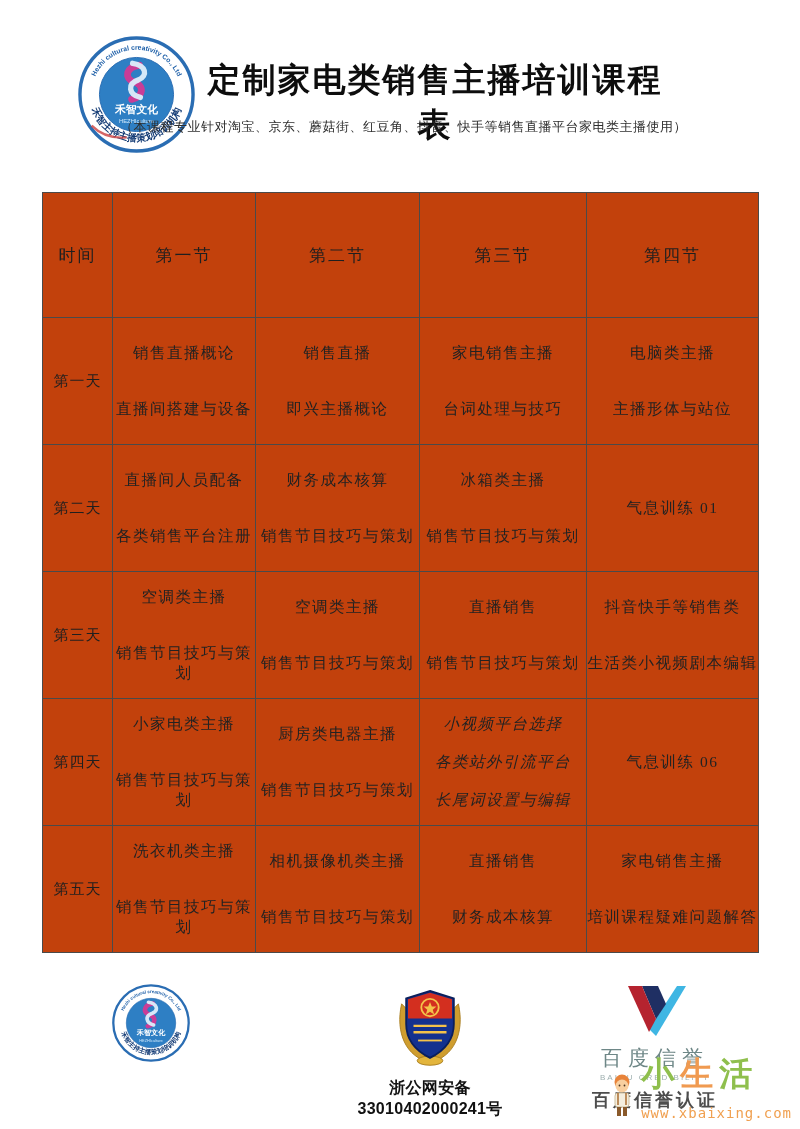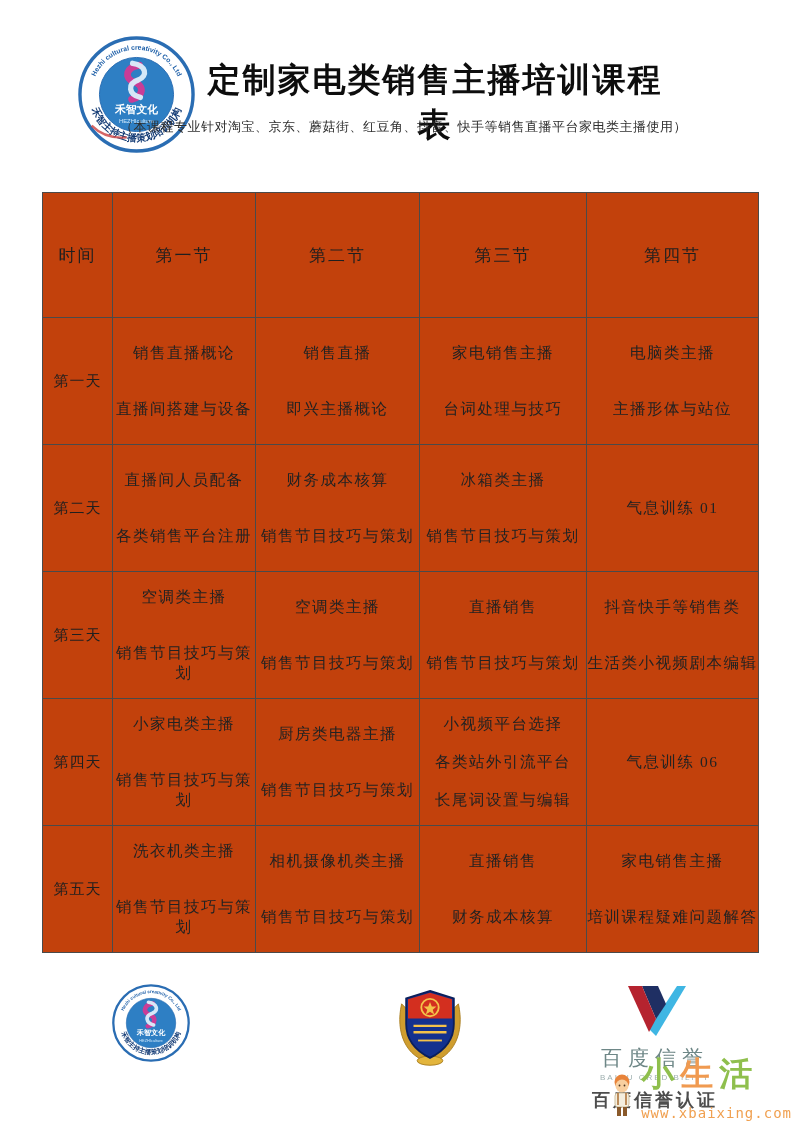--- a/index.html
+++ b/index.html
@@ -32,21 +32,21 @@
     background:#c2410c;
   }
   .schedule thead tr{height:125px;}
   .schedule tbody tr{height:127px;}
   .schedule th{font-weight:400;font-size:17px;letter-spacing:2px;color:#1f1f1f;}
   .time-cell{font-size:15px;letter-spacing:1px;color:#1f1f1f;}
   .cell{
     display:flex;flex-direction:column;justify-content:center;align-items:center;
     gap:36px;font-size:15.5px;letter-spacing:1.5px;line-height:20px;height:100%;
   }
-  .cell.tight{gap:18px;}
+  .cell.tight{gap:18px;font-style:italic;}
   
   .footer-block{position:absolute;text-align:center;}
   .fb-left{left:50px;top:984px;width:280px;}
   .fb-center{left:330px;top:980px;width:200px;}
   .fb-right{left:560px;top:982px;width:190px;}
   .copyright-text{
     margin-top:120px;font-size:14.5px;color:#8a8a8a;letter-spacing:0.3px;
   }
   .police-text{
     margin-top:6px;font-size:16px;font-weight:bold;color:#111111;letter-spacing:0.3px;
@@ -276,20 +276,21 @@
       <path d="M40,90 C14,84 2,58 9,26 L17,34 C12,58 22,78 40,84 Z" fill="#cf9d2e" stroke="#a87d1e" stroke-width="1"></path>
       <path d="M40,90 C66,84 78,58 71,26 L63,34 C68,58 58,78 40,84 Z" fill="#cf9d2e" stroke="#a87d1e" stroke-width="1"></path>
       <ellipse cx="40" cy="88" rx="14" ry="5" fill="#e3b53c" stroke="#a87d1e" stroke-width="1"></ellipse>
       <path d="M40,12 L66,20 L66,48 C66,66 54,78 40,85 C26,78 14,66 14,48 L14,20 Z" fill="#13318f" stroke="#0a1f5c" stroke-width="2"></path>
       <path d="M40,14 L64,21 L64,42 L16,42 L16,21 Z" fill="#d32f1f"></path>
       <circle cx="40" cy="30" r="9.5" fill="#d32f1f" stroke="#f3c24a" stroke-width="2"></circle>
       <path d="M40,24 L42,29 L47,29 L43,32.5 L44.6,37.5 L40,34.5 L35.4,37.5 L37,32.5 L33,29 L38,29 Z" fill="#f3c24a"></path>
       <path d="M22,50 H58 M22,57 H58" stroke="#f3c24a" stroke-width="2.5"></path>
       <path d="M27,66 H53" stroke="#f3c24a" stroke-width="2"></path>
     </svg>
+    <div class="police-text">浙公网安备 33010402000241号</div>
   </div>
 
   <div class="footer-block fb-right">
     <svg width="66" height="56" viewBox="0 0 66 56">
       <polygon points="55,4 64,4 34,54 27,47" fill="#3fb6e3"></polygon>
       <polygon points="20,4 36,4 44,22 34,37" fill="#1f2f63"></polygon>
       <polygon points="6,4 20,4 34,37 27,50" fill="#b5232f"></polygon>
     </svg>
     <div class="baidu-name">百度信誉</div>
     <div class="baidu-name-en">BAIDU CREDIBILITY</div>

